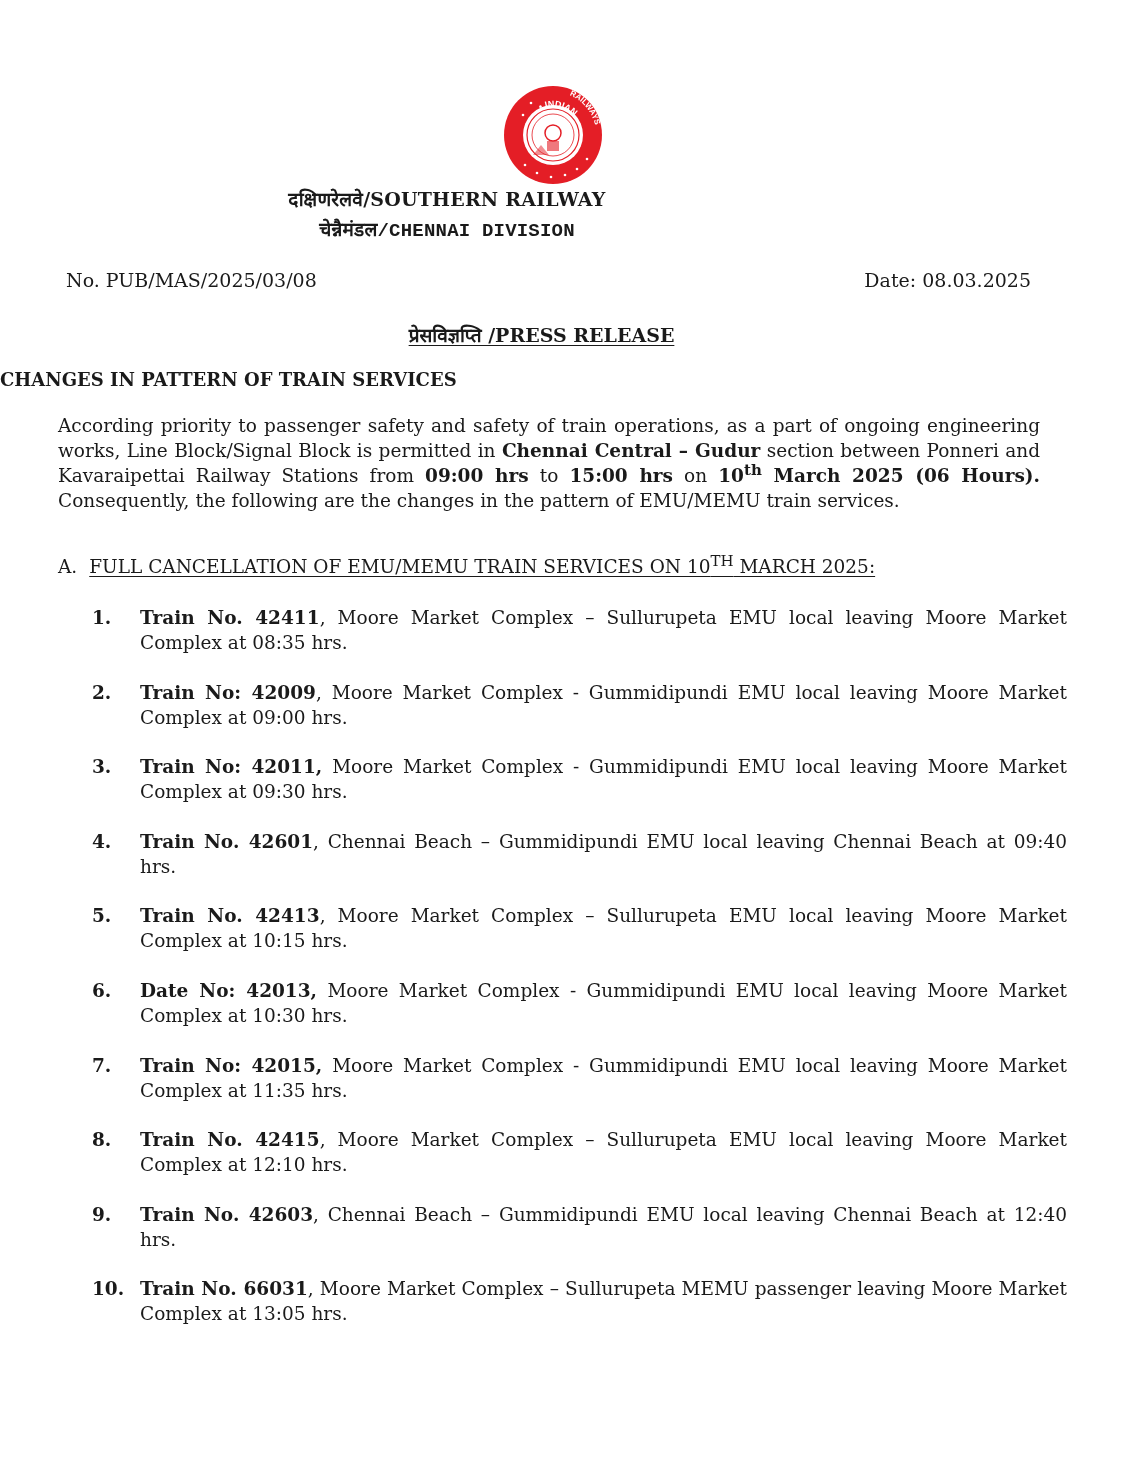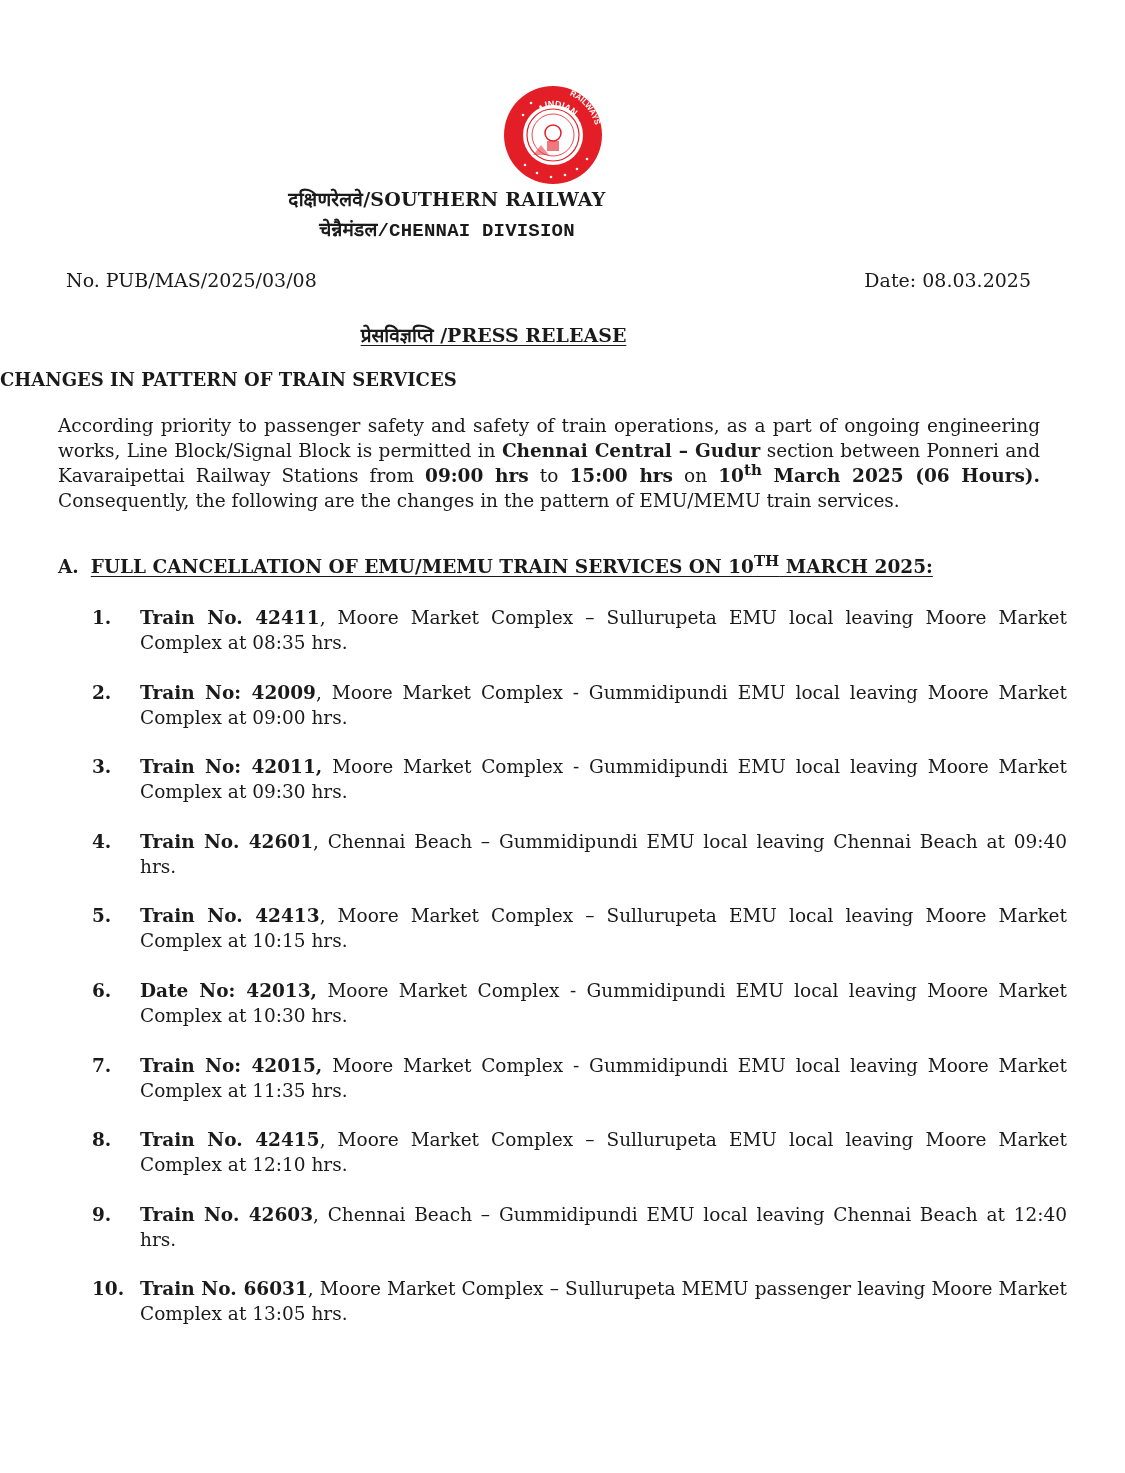--- a/index.html
+++ b/index.html
@@ -41,20 +41,21 @@
       font-size: 19px;
     }
     .ref-no { left: 66px; }
     .ref-date { right: 94px; }
     .press {
       position: absolute;
       top: 322px; left: 0; width: 987px;
       text-align: center;
       font-weight: bold;
       font-size: 19px;
+      padding-left: 48px;
     }
     .press span { text-decoration: underline; text-underline-offset: 3px; }
     .subject {
       position: absolute;
       top: 369px; left: 0; width: 1125px;
       text-align: left;
       font-weight: bold;
       font-size: 18px;
     }
     .intro {
@@ -64,21 +65,21 @@
       font-size: 18.5px;
       line-height: 25px;
       text-align: justify;
     }
     .intro b { font-weight: bold; }
     sup { font-size: 15px; line-height: 0; vertical-align: super; }
     .section {
       position: absolute;
       left: 58px; top: 556px;
       font-size: 18.5px;
-      font-weight: bold;
+      font-weight: normal;
       text-align: center;
     }
     .section .sec-title { text-decoration: underline; text-underline-offset: 3px; margin-left: 12px; }
     .list {
       position: absolute;
       left: 92px; top: 605px;
       width: 975px;
       margin: 0; padding: 0;
     }
     .item {

